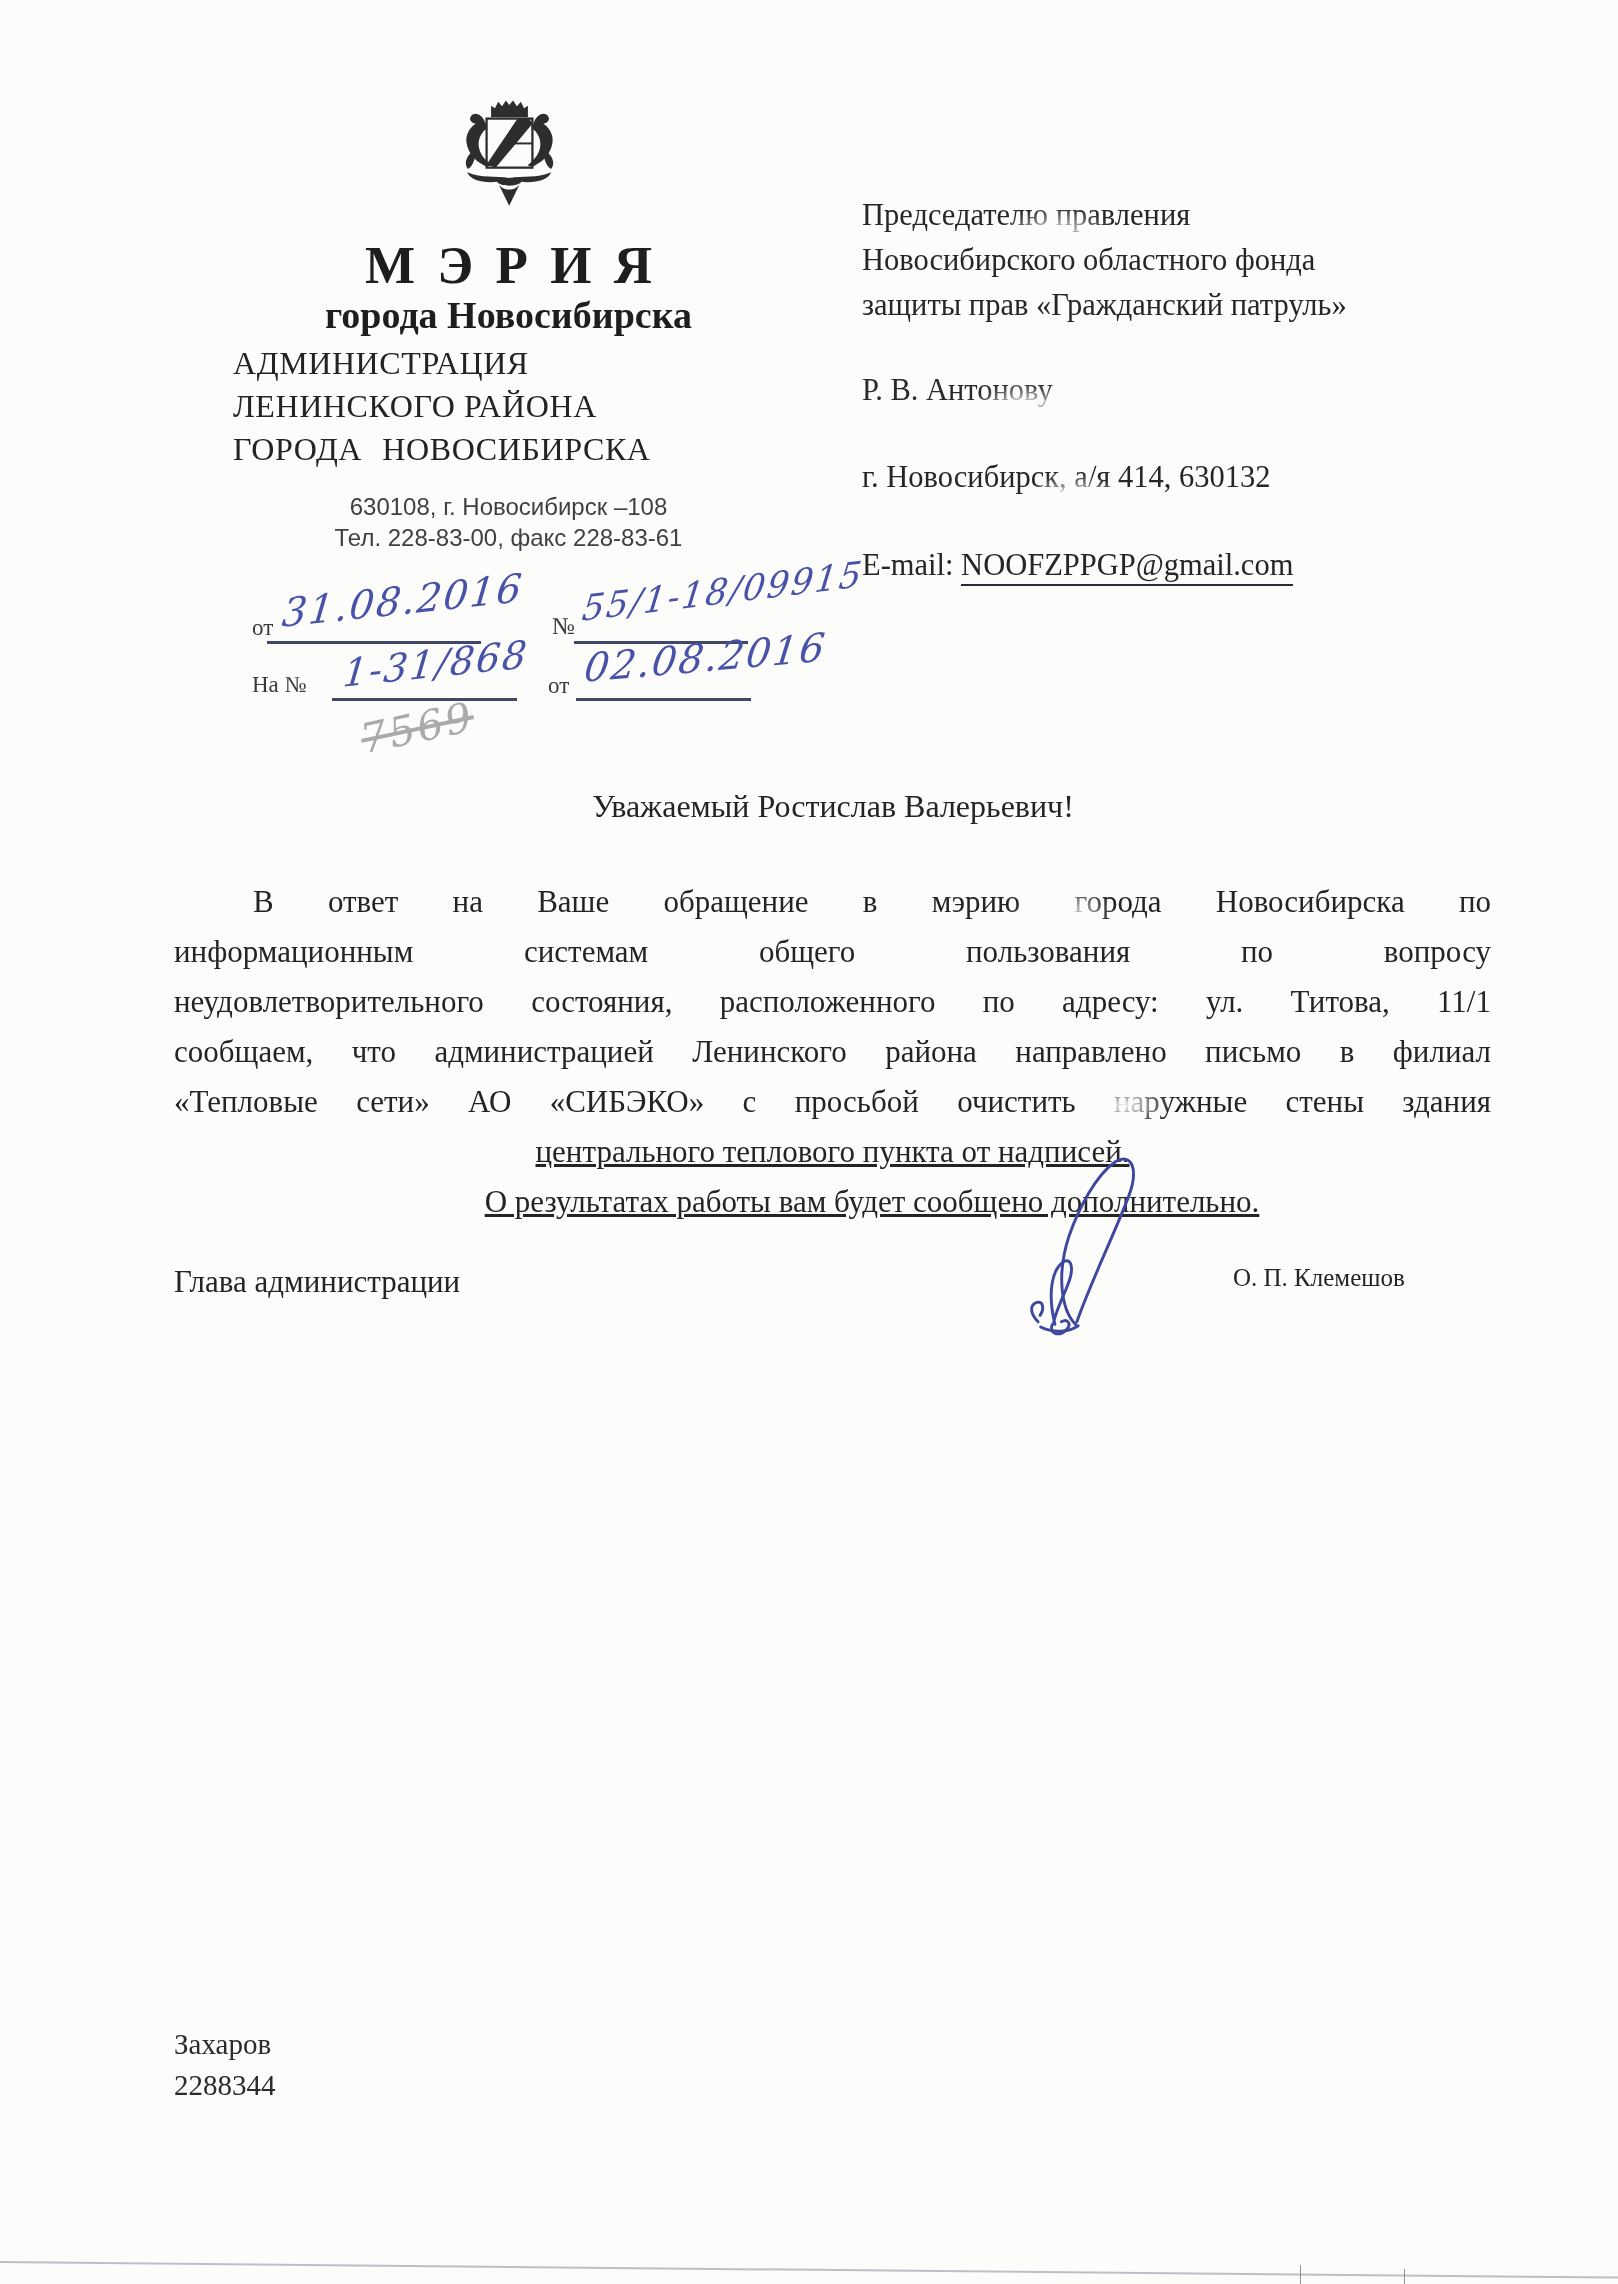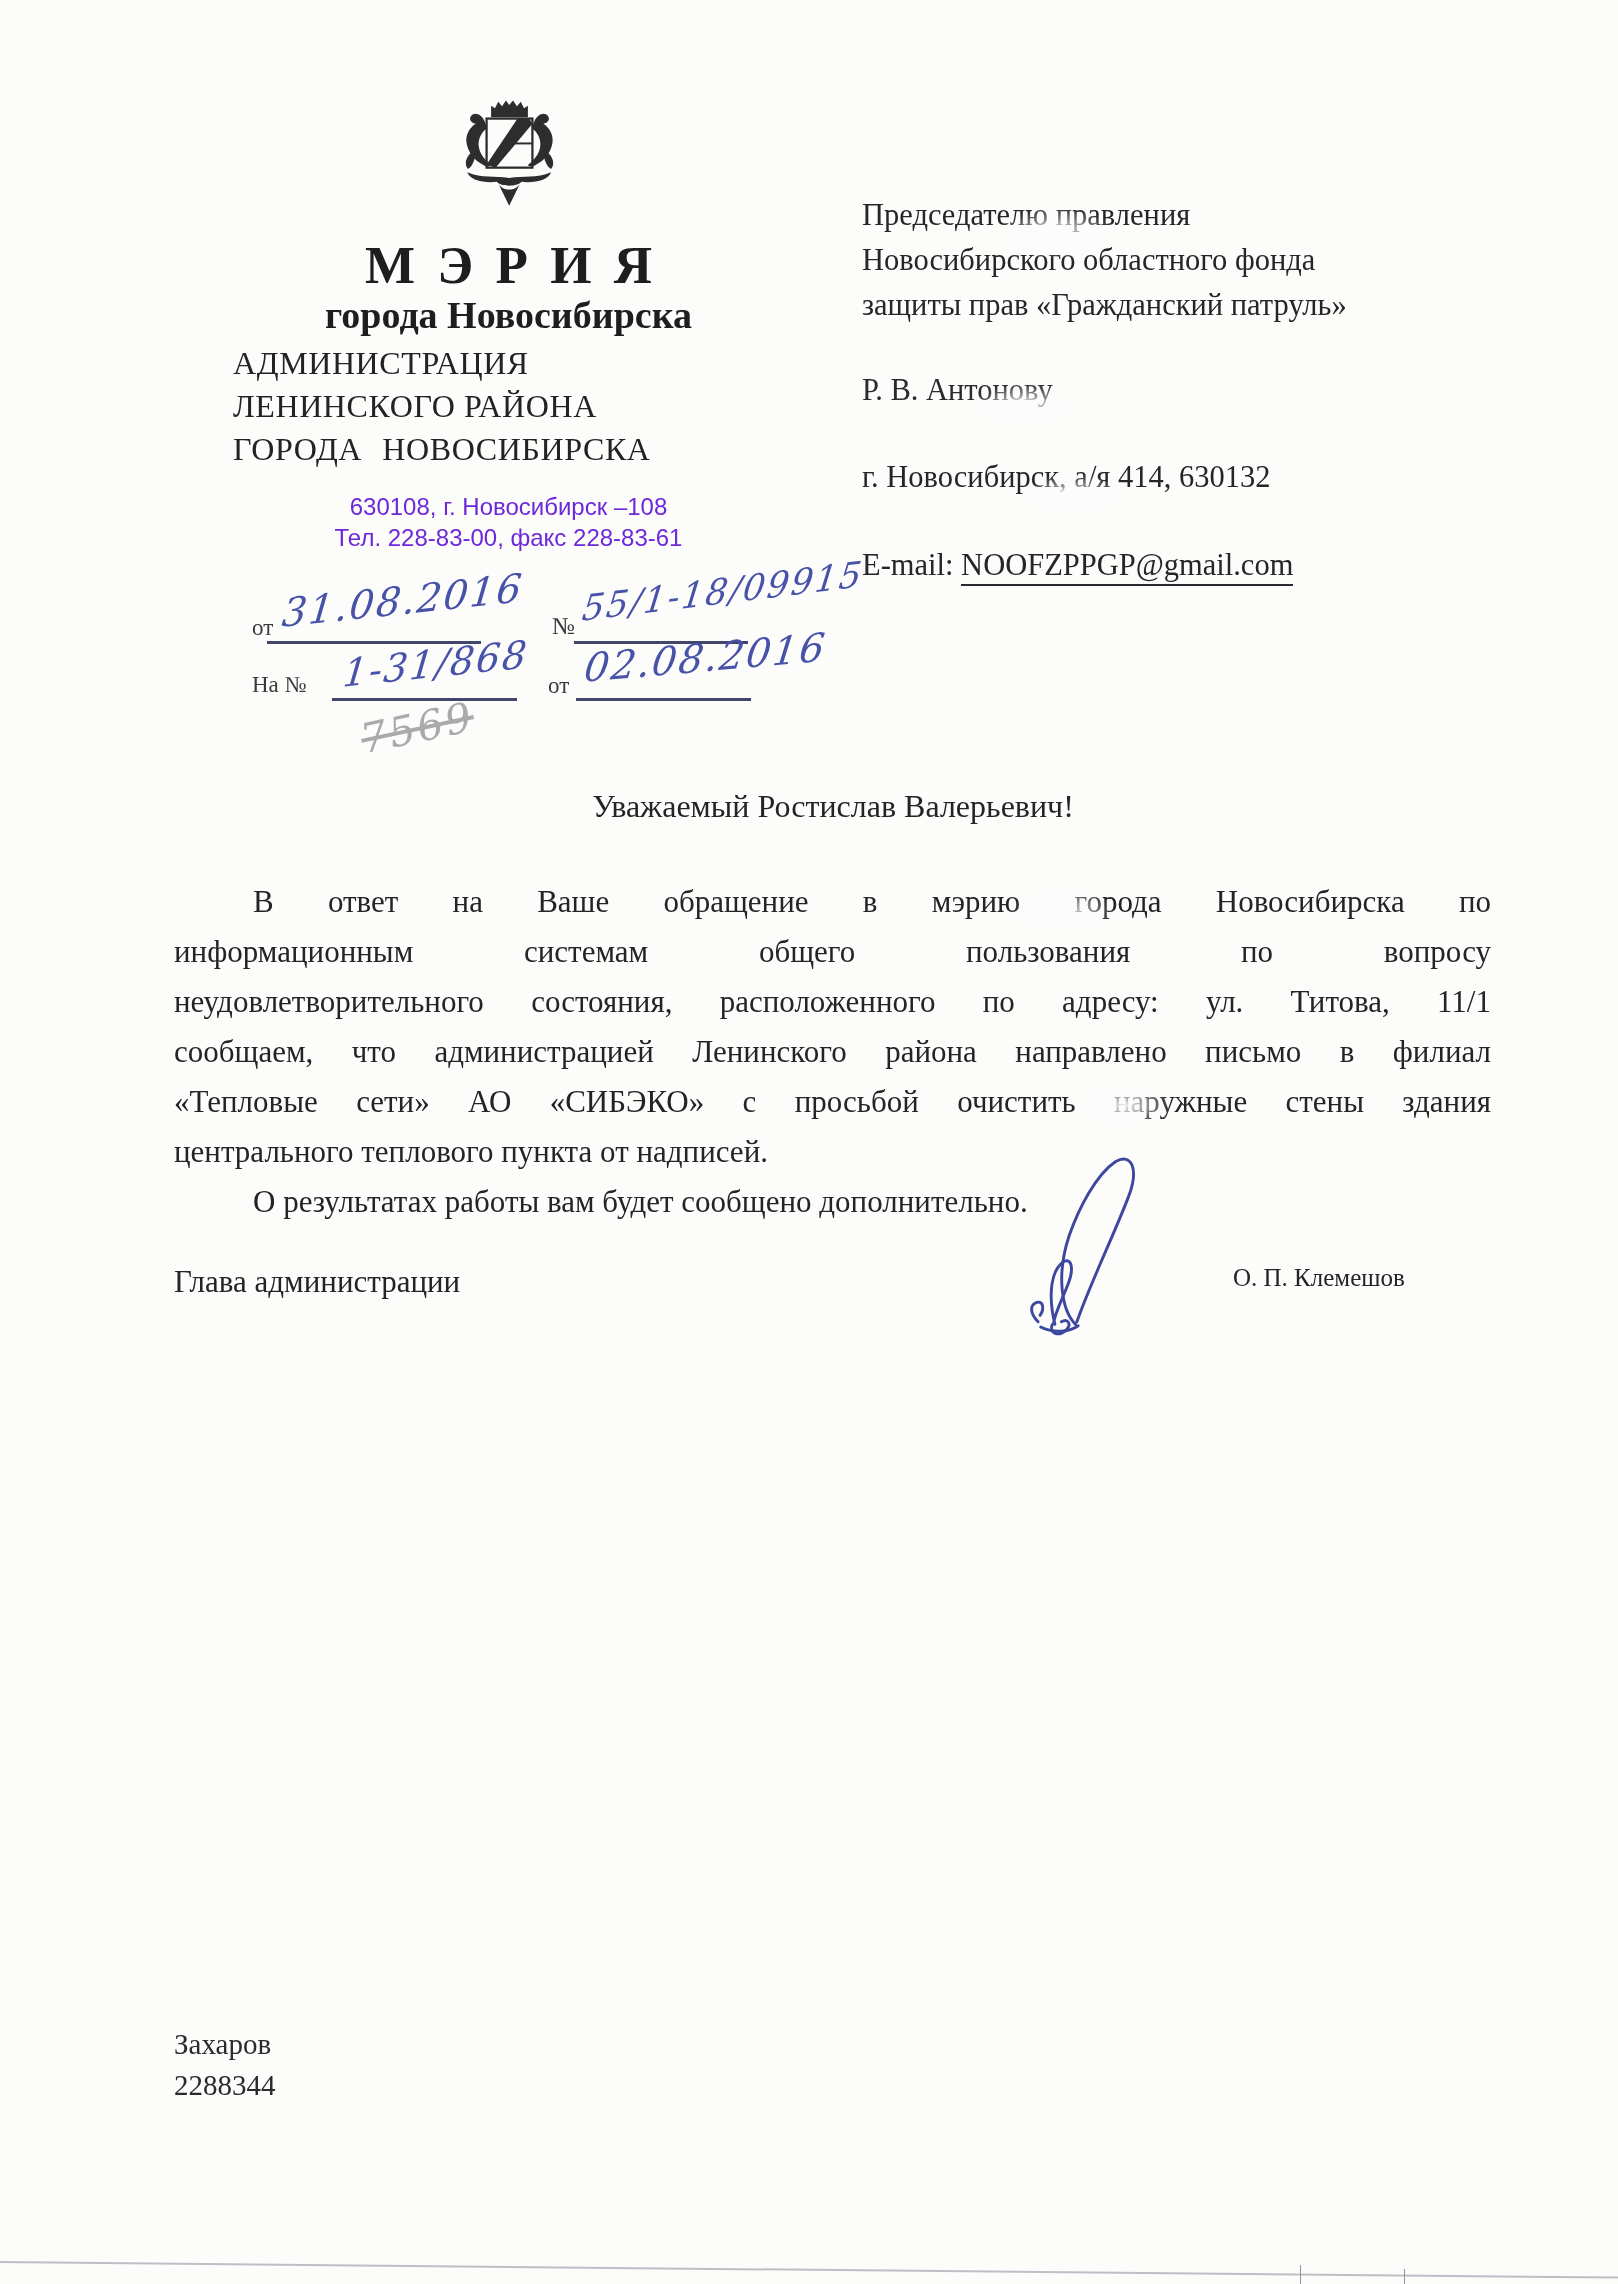--- a/index.html
+++ b/index.html
@@ -15,42 +15,42 @@
   .sans{font-family:"Liberation Sans", sans-serif;}
   .emblem{left:453px;top:97px;width:113px;height:120px;}
   .org1{left:233px;top:235px;width:551px;text-align:center;
         font-size:53px;font-weight:bold;letter-spacing:0.42em;text-indent:0.42em;}
   .org2{left:233px;top:293px;width:551px;text-align:center;
         font-size:38px;font-weight:bold;}
   .dept{left:233px;top:342px;width:551px;text-align:left;
         font-size:32px;line-height:43px;letter-spacing:0.6px;color:#232323;}
   .dept .wide{word-spacing:11.7px;}
   .addr{left:233px;top:491px;width:551px;text-align:center;
-        font-size:24px;line-height:31px;color:#6d28d9;}
+        font-size:24px;line-height:31px;color:#404040;}
 
   
   .ref-label{font-family:Liberation Serif, serif;font-size:23px;color:#3a3a3a;}
   .hw{font-family:"DejaVu Serif", serif;font-style:italic;color:#4752a8;
       letter-spacing:1.9px;white-space:nowrap;transform-origin:left bottom;}
   .hw-line{height:2.6px;background:#41466b;}
   .pencil{font-family:"DejaVu Serif", serif;font-style:italic;color:#aaaaaa;
           text-decoration:line-through;transform:rotate(-12deg);letter-spacing:2.6px;}
 
   
   .recipient{left:862px;top:193px;width:648px;font-size:30.5px;line-height:45px;color:#262626;}
   .recip-name{left:862px;top:373px;font-size:30.5px;color:#2b2b2b;}
   .recip-addr{left:862px;top:460px;font-size:30.5px;color:#262626;}
   .recip-email{left:862px;top:548px;font-size:30.5px;color:#262626;}
   .email-underline{border-bottom:2.6px solid #2a2a33;padding-bottom:2px;}
 
   
   .salutation{left:175px;top:788px;width:1316px;text-align:center;font-size:32px;color:#242424;}
   .body-block{left:174px;top:877px;width:1317px;font-size:31px;line-height:50px;color:#242424;}
   .jline{text-align:justify;text-align-last:justify;}
-  .jline-end{text-align:left;}
+  .jline-end{text-align:center;text-decoration:underline;}
   .indent{text-indent:79px;}
   .closing{margin-top:0px;}
 
   
   .sig-title{left:174px;top:1264px;font-size:31px;color:#242424;}
   .sig-name{left:1233px;top:1264px;font-size:25px;color:#242424;}
   .sig-svg{left:1004px;top:1155px;width:182px;height:194px;}
 
   
   .footer{left:174px;top:2024px;font-size:29px;line-height:41px;color:#2b2b2b;}

